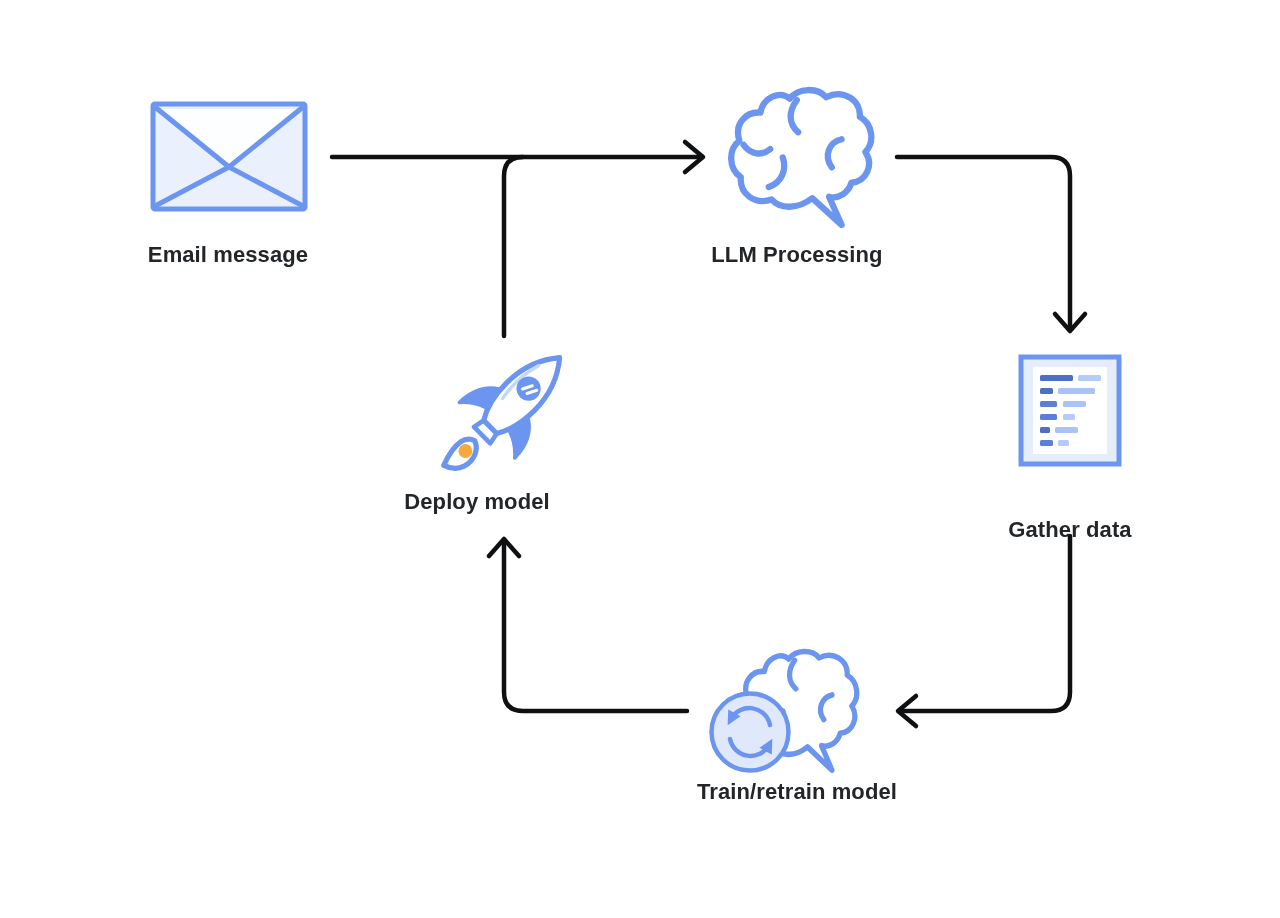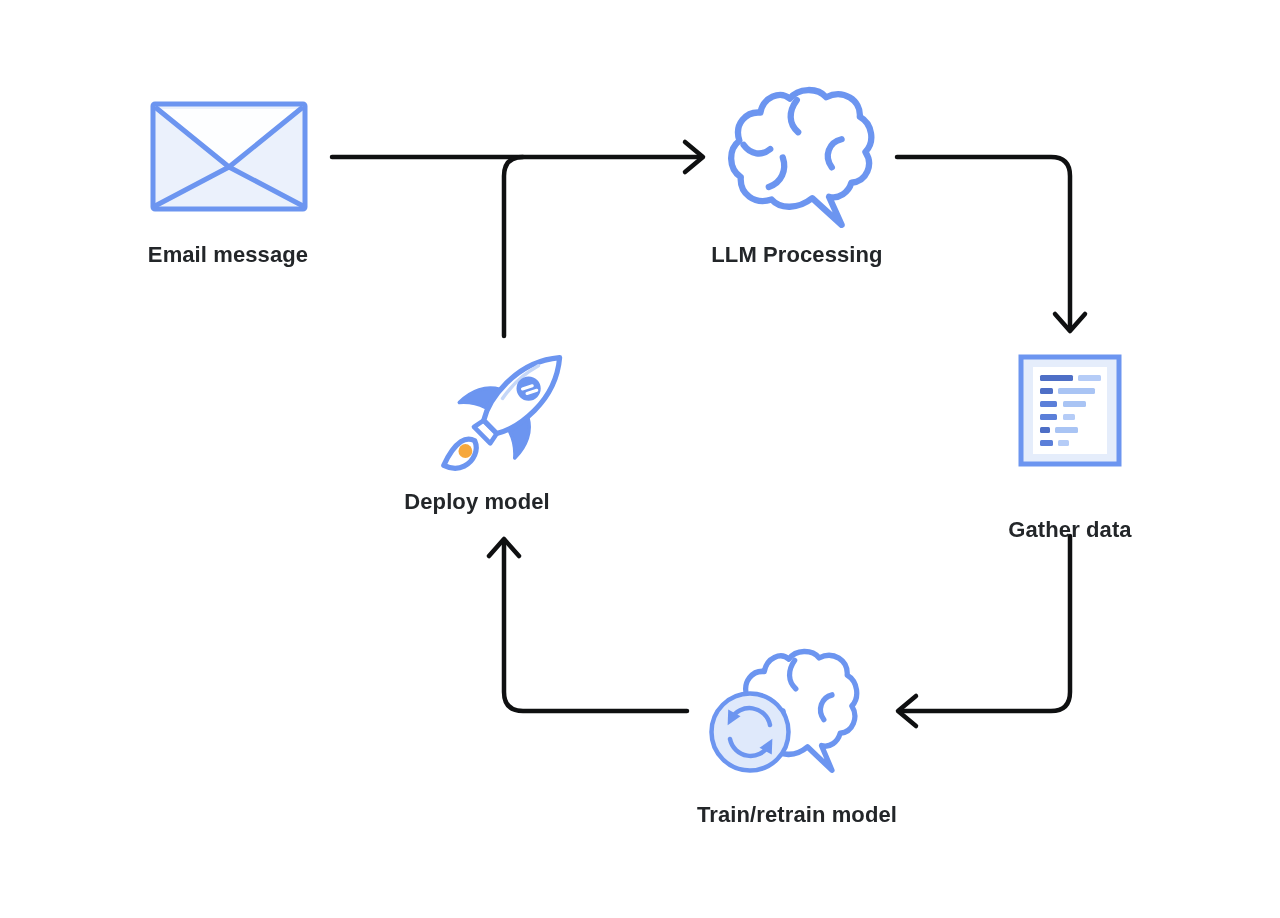--- a/index.html
+++ b/index.html
@@ -133,16 +133,16 @@
 
   <div class="node">
     <svg class="node-icon" style="left:700px; top:648px;" width="176" height="148" viewBox="0 0 176 148">
       <use href="#brain-shape" x="34" y="0" width="140" height="126"></use>
       <g>
         <circle cx="50" cy="84" r="38.5" fill="#DFE9FB" stroke="#6C95F0" stroke-width="4.5"></circle>
         <path d="M70 77 A21 21 0 0 0 31 71" fill="none" stroke="#6C95F0" stroke-width="4.5" stroke-linecap="round" marker-end="url(#refArrow)"></path>
         <path d="M30 91 A21 21 0 0 0 69 97" fill="none" stroke="#6C95F0" stroke-width="4.5" stroke-linecap="round" marker-end="url(#refArrow)"></path>
       </g>
     </svg>
-    <div class="node-label" style="left:797px; top:802px;">Train/retrain model</div>
+    <div class="node-label" style="left:797px; top:779px;">Train/retrain model</div>
   </div>
 
 </div>
 
 </body></html>

